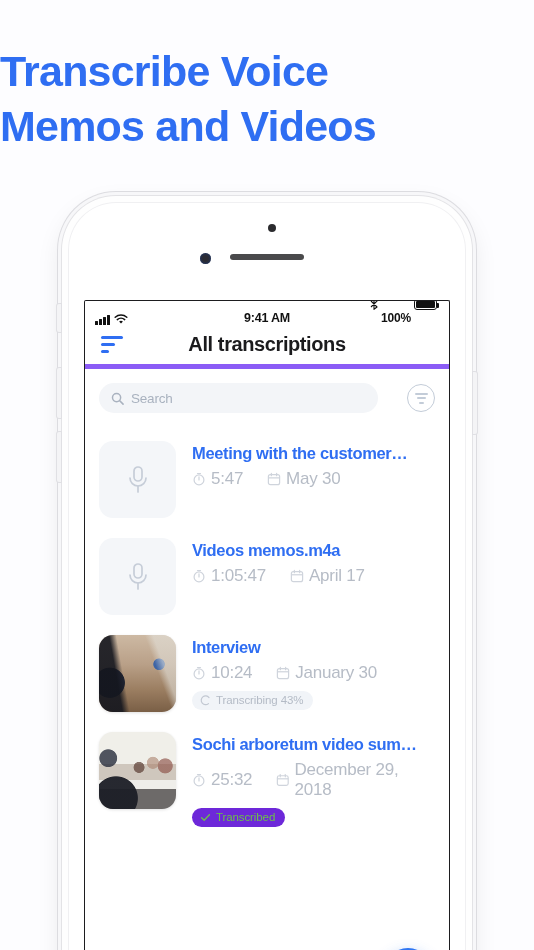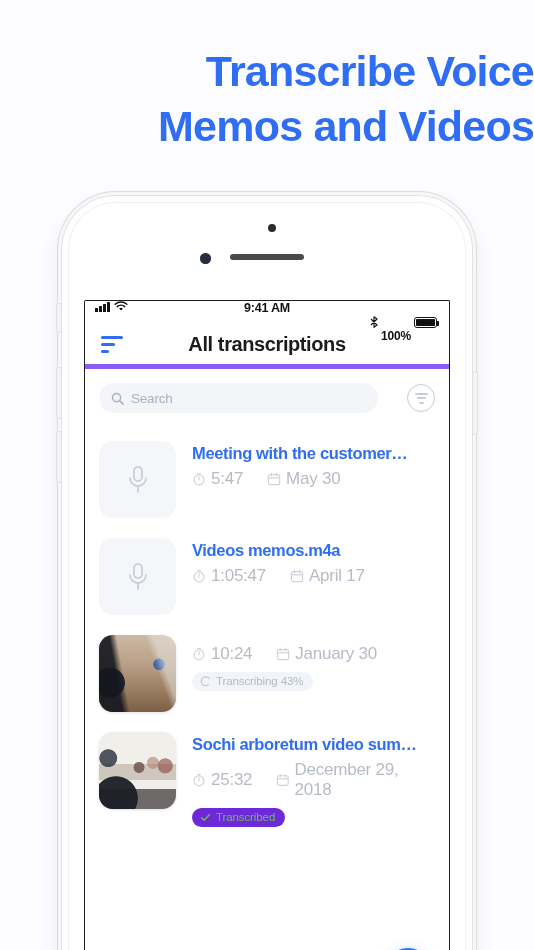--- a/index.html
+++ b/index.html
@@ -7,21 +7,21 @@
     width: 534px; height: 950px;
     background: #fdfdff;
     font-family: "Liberation Sans", sans-serif;
     overflow: hidden;
   }
   #root { position: relative; width: 534px; height: 950px; background: #fdfdff; }
 
   
   .headline {
     position: absolute; top: 44px; left: 0; width: 534px;
-    text-align: right;
+    text-align: left;
     color: #2f6ef2;
     font-weight: bold;
     font-size: 43px;
     line-height: 55px;
     letter-spacing: -0.8px;
   }
   .headline .l2 { display:block; }
 
   
   .phone {
@@ -75,21 +75,21 @@
     width: 366px; height: 712px;
     background: #ffffff;
     overflow: hidden;
     border: 1.5px solid #1d1d1f;
     border-bottom: none;
     border-radius: 2px 2px 0 0;
   }
 
   
   .statusbar {
-    height: 24px; display: flex; align-items: flex-start;
+    height: 24px; display: flex; align-items: flex-end;
     padding: 0 12px 0 10px; position: relative;
   }
   .sb-left { display: flex; align-items: center; gap: 4px; }
   .sb-right { margin-left: auto; display: flex; align-items: center; gap: 3px; }
   .sb-time {
     position: absolute; left: 0; right: 0; text-align: center;
     font-size: 12.5px; font-weight: bold; color: #111; letter-spacing: -0.2px;
   }
   .bars { display: flex; align-items: flex-end; gap: 1.5px; height: 10px; }
   .bars i { display:block; width: 2.6px; background: #111; border-radius: 0.5px; }
@@ -339,20 +339,21 @@
                 </svg>
                 <span class="meta-txt">April 17</span>
               </span>
             </div>
           </div>
         </div>
 
         <div class="row">
           <div class="thumb photo ph-interview"></div>
           <div class="rowbody">
+            <div class="row-title">Interview</div>
             <div class="meta">
               <span class="meta-item">
                 <svg width="14" height="14" viewBox="0 0 16 16">
                   <circle cx="8" cy="9" r="5.6" stroke="#cfd4dc" stroke-width="1.4" fill="none"></circle>
                   <line x1="8" y1="9" x2="8" y2="5.6" stroke="#cfd4dc" stroke-width="1.4" stroke-linecap="round"></line>
                   <line x1="6.3" y1="1.7" x2="9.7" y2="1.7" stroke="#cfd4dc" stroke-width="1.4" stroke-linecap="round"></line>
                 </svg>
                 <span class="meta-txt">10:24</span>
               </span>
               <span class="meta-gap"></span>

